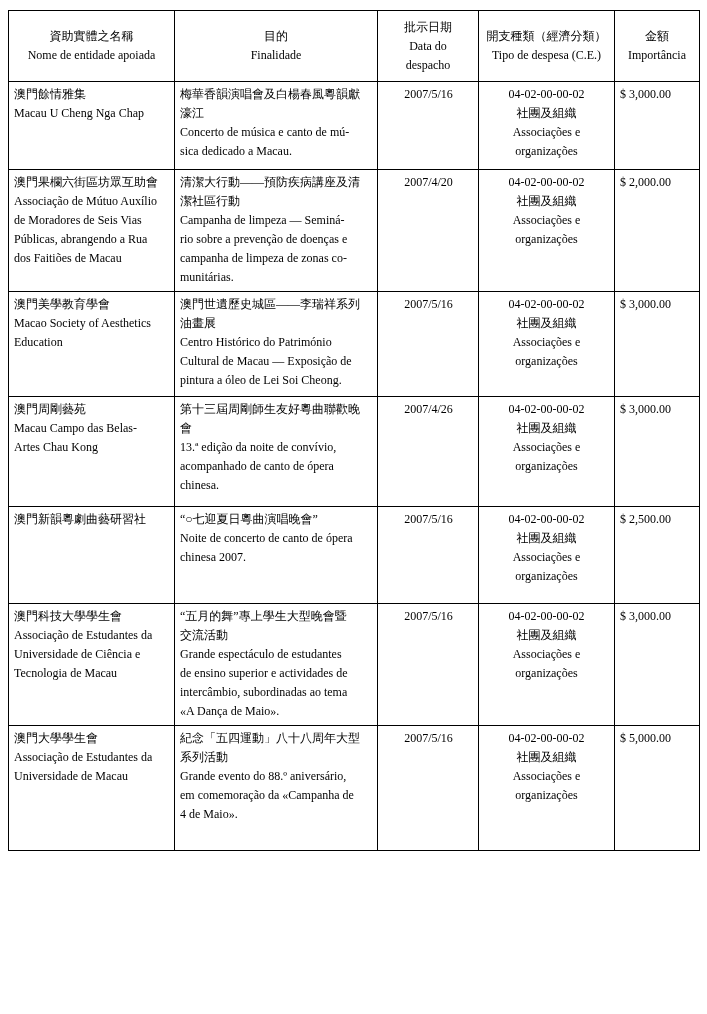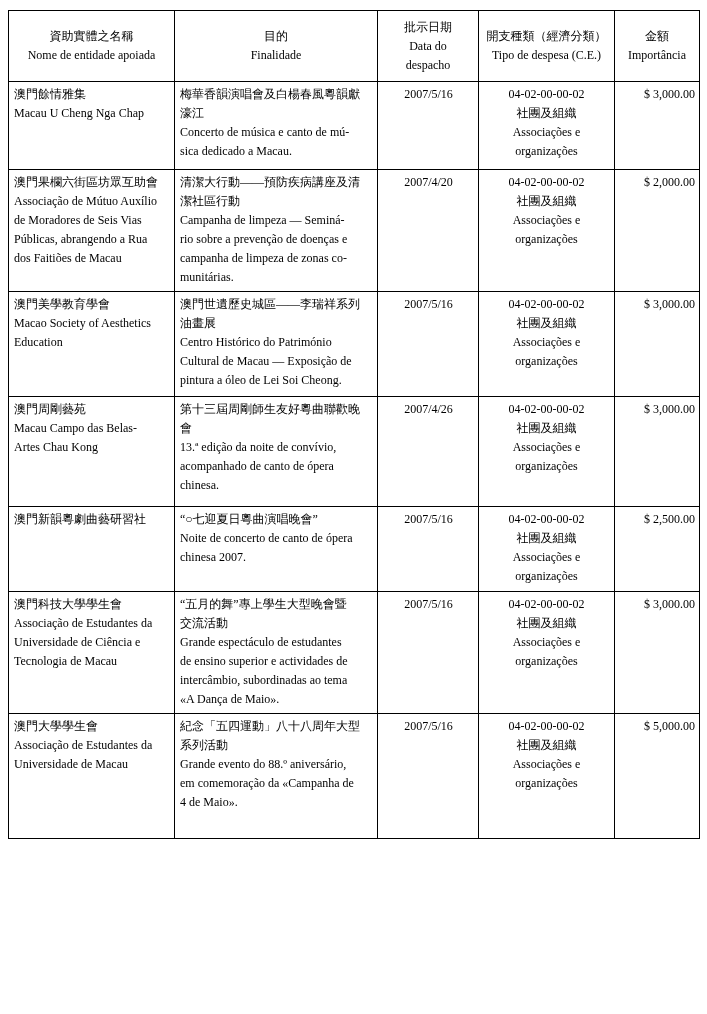--- a/index.html
+++ b/index.html
@@ -37,28 +37,28 @@
     font-weight: normal;
     text-align: center;
     vertical-align: middle;
     height: 66px;
     padding: 2px 1px;
   }
   td.c-name    { text-align: justify; }
   td.c-purpose { text-align: justify; margin-top: 37px; }
   td.c-date    { text-align: center; }
   td.c-type    { text-align: center; padding-left: 4px; }
-  td.c-amount  { text-align: right; padding-right: 4px; }
+  td.c-amount  { padding-right: 4px; }
 
   
   tbody tr:nth-child(1) { height: 88px; }
   tbody tr:nth-child(2) { height: 120px; }
   tbody tr:nth-child(3) { height: 105px; }
   tbody tr:nth-child(4) { height: 110px; }
-  tbody tr:nth-child(5) { height: 85px; border-radius: 10px; }
+  tbody tr:nth-child(5) { height: 97px; border-radius: 10px; }
   tbody tr:nth-child(6) { height: 95px; }
   tbody tr:nth-child(7) { height: 125px; }
   tbody tr:nth-child(8) { height: 105px; }
   tbody tr:nth-child(9) { height: 90px; }
 </style>
 </head>
 <body>
 
 <div class="page">
   <table class="gazette">

